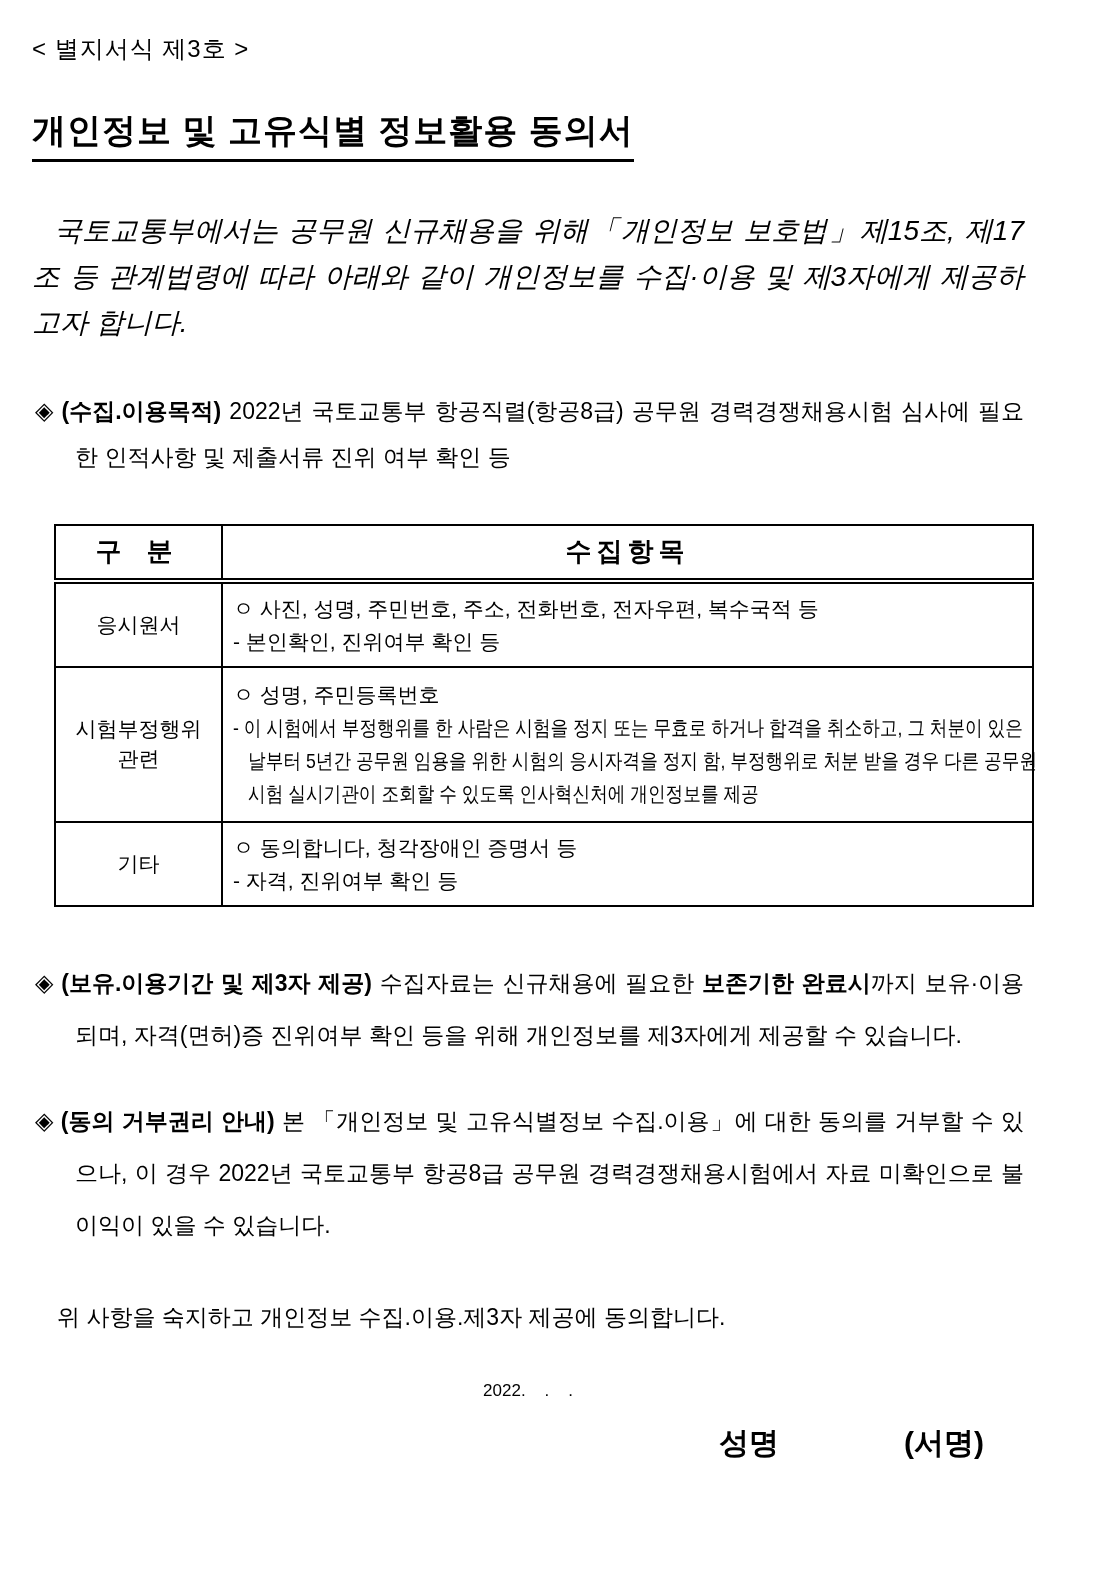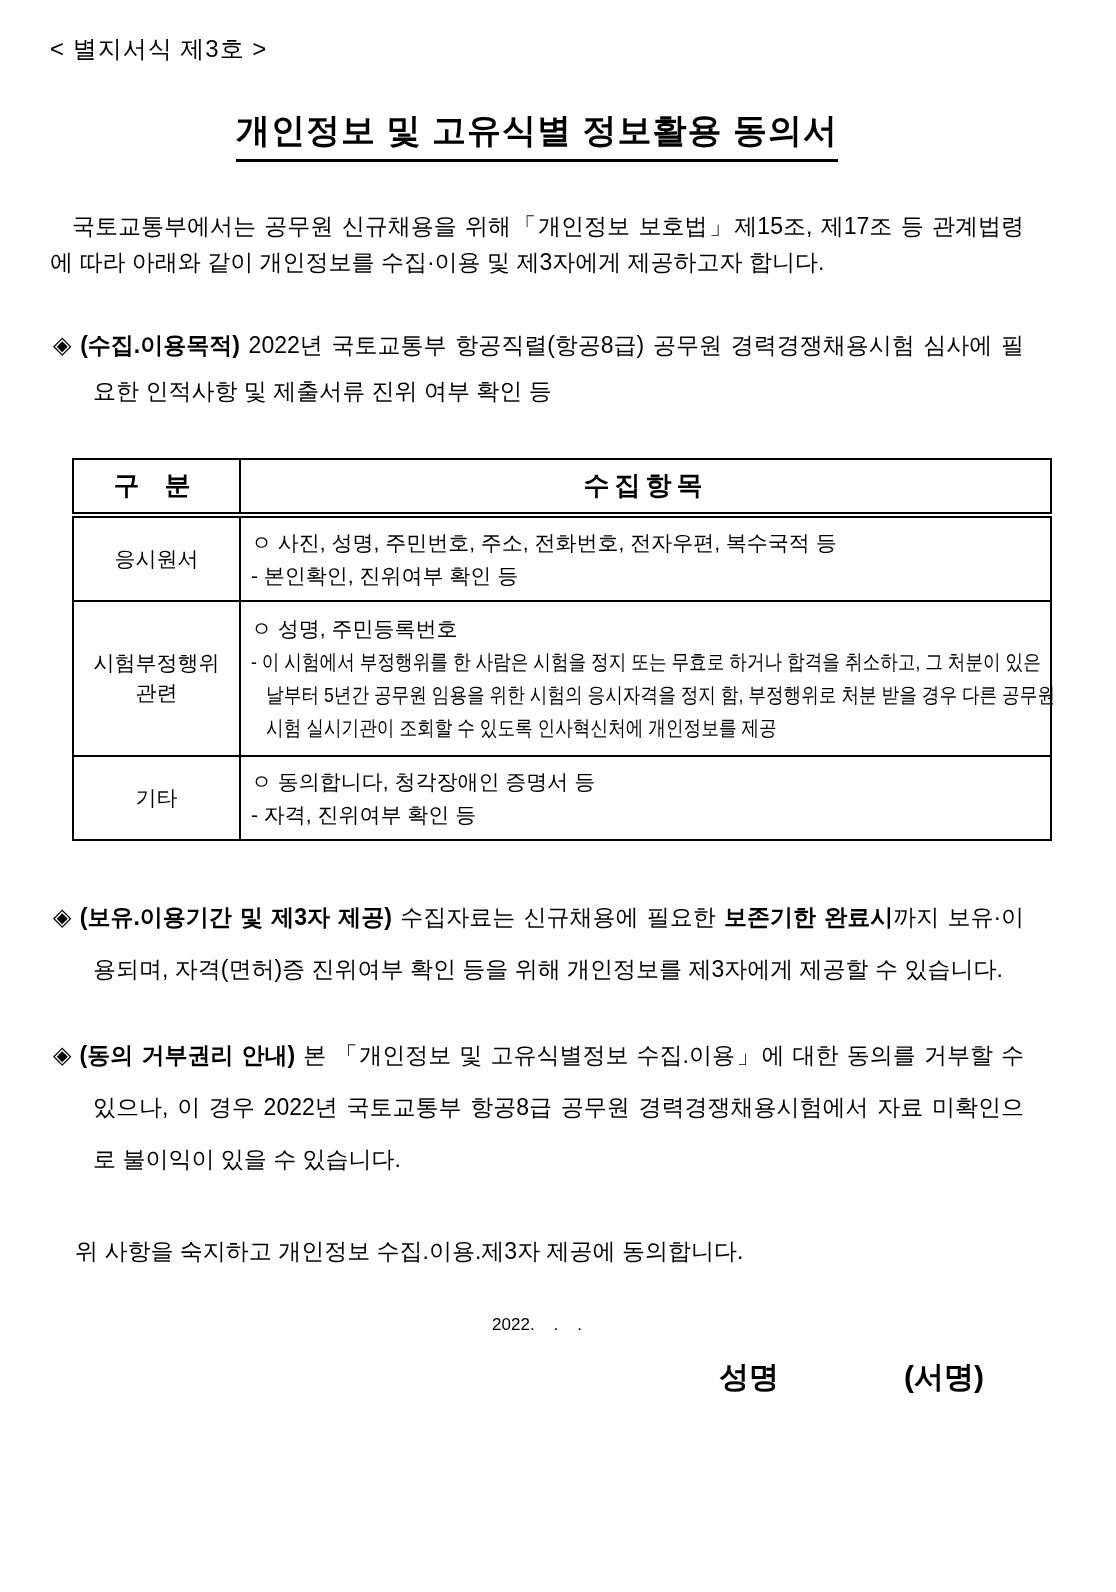--- a/index.html
+++ b/index.html
@@ -11,47 +11,48 @@
     }
     body {
       width: 1116px;
       height: 1592px;
       overflow: hidden;
     }
     .page {
       box-sizing: border-box;
       width: 1060px;
       height: 1592px;
-      padding: 35px 36px 0 50px;
+      padding: 35px 36px 0 32px;
       position: relative;
     }
     .form-label {
       font-size: 24px;
       line-height: 1.2;
       letter-spacing: 1px;
     }
     .title-wrap {
-      text-align: center;
+      text-align: left;
       margin-top: 44px;
     }
     .title {
       display: inline-block;
       font-size: 34px;
       font-weight: 700;
       letter-spacing: 1px;
       border-bottom: 3px solid #000;
       padding-bottom: 5px;
     }
     .intro {
       margin: 46px 0 0 0;
-      font-size: 23px;
-      line-height: 36px;
+      font-size: 28px;
+      line-height: 46px;
       text-align: justify;
       text-indent: 22px;
       word-break: normal;
+      font-style: italic;
     }
     .bullet {
       margin: 34px 0 0 0;
       font-size: 23px;
       line-height: 46px;
       text-align: justify;
       padding-left: 43px;
       text-indent: -40px;
     }
     .bullet.wide {

